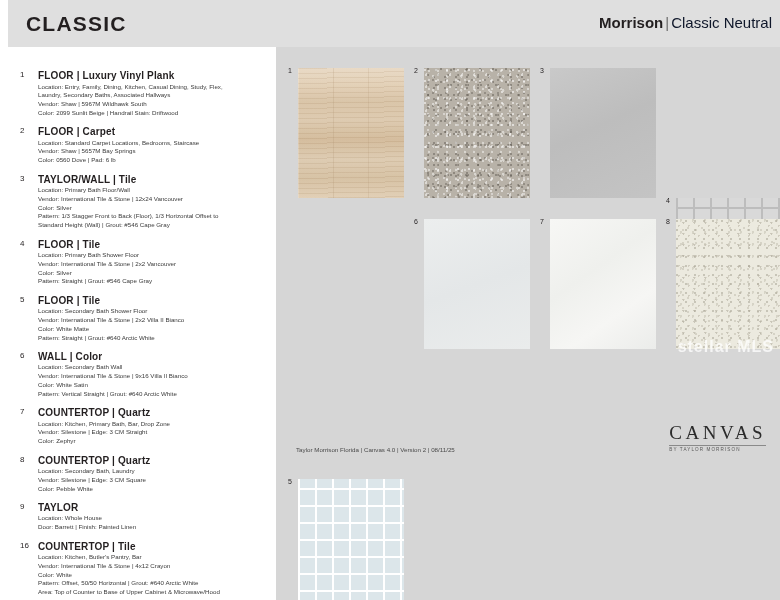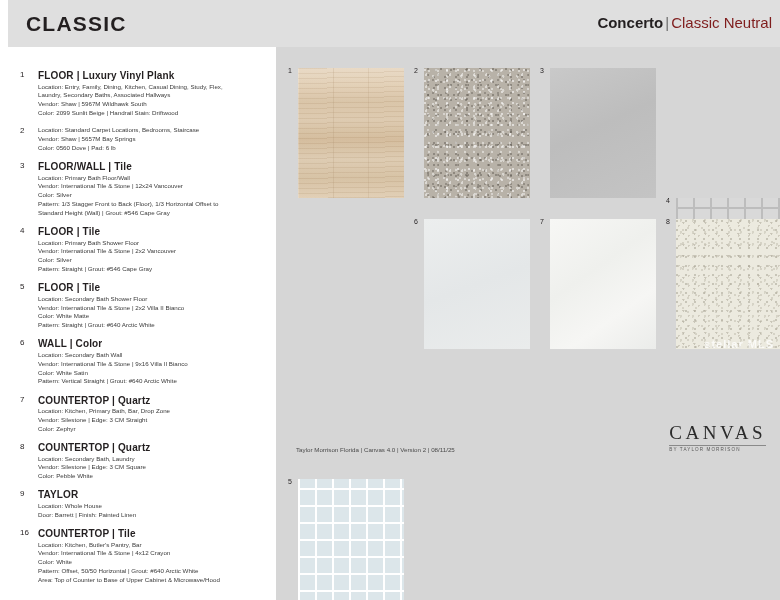--- a/index.html
+++ b/index.html
@@ -49,21 +49,21 @@
     white-space: nowrap;
   }
   .header-right .brand {
     font-weight: bold;
   }
   .header-right .sep {
     color: #6d6d6d;
     padding: 0 2px;
   }
   .header-right .sub {
-    color: #7f1d1d;
+    color: #0f172a;
   }
 
   
   .left-col {
     position: absolute;
     left: 0;
     top: 47px;
     width: 268px;
     height: 553px;
     background: #ffffff;
@@ -218,21 +218,21 @@
       radial-gradient(circle at 28% 66%, rgba(175,170,155,0.45) 0 1.0px, rgba(0,0,0,0) 1.1px),
       radial-gradient(circle at 55% 85%, rgba(190,186,172,0.50) 0 1.1px, rgba(0,0,0,0) 1.2px);
     background-size: 9px 9px, 12px 12px, 11px 11px, 14px 14px, 10px 10px, 13px 13px;
   }
 
   
   .watermark {
     position: absolute;
     right: 14px;
     top: 291px;
-    font-size: 11px;
+    font-size: 16px;
     color: rgba(255,255,255,0.75);
     letter-spacing: 1px;
     font-weight: bold;
     pointer-events: none;
   }
 
   
   .footer-note {
     position: absolute;
     left: 288px;
@@ -266,46 +266,47 @@
   }
 </style>
 </head>
 <body>
 
 <div class="page">
 
   <div class="header">
     <div class="header-title">CLASSIC</div>
     <div class="header-right">
-      <span class="brand">Concerto</span><span class="sep">|</span><span class="sub">Classic Neutral</span>
+      <span class="brand">Morrison</span><span class="sep">|</span><span class="sub">Classic Neutral</span>
     </div>
   </div>
 
   <div class="left-col">
     <div class="spec-list">
 
       <div class="spec">
         <div class="num">1</div>
         <div class="title">FLOOR | Luxury Vinyl Plank</div>
         <div class="line">Location: Entry, Family, Dining, Kitchen, Casual Dining, Study, Flex,</div>
         <div class="line">Laundry, Secondary Baths, Associated Hallways</div>
         <div class="line">Vendor: Shaw | 5967M Wildhawk South</div>
         <div class="line">Color: 2099 Sunlit Beige | Handrail Stain: Driftwood</div>
       </div>
 
       <div class="spec">
         <div class="num">2</div>
+        <div class="title">FLOOR | Carpet</div>
         <div class="line">Location: Standard Carpet Locations, Bedrooms, Staircase</div>
         <div class="line">Vendor: Shaw | 5657M Bay Springs</div>
         <div class="line">Color: 0560 Dove | Pad: 6 lb</div>
       </div>
 
       <div class="spec">
         <div class="num">3</div>
-        <div class="title">FLOOR/WALL | Tile</div>
+        <div class="title">TAYLOR/WALL | Tile</div>
         <div class="line">Location: Primary Bath Floor/Wall</div>
         <div class="line">Vendor: International Tile &amp; Stone | 12x24 Vancouver</div>
         <div class="line">Color: Silver</div>
         <div class="line">Pattern: 1/3 Stagger Front to Back (Floor), 1/3 Horizontal Offset to</div>
         <div class="line">Standard Height (Wall) | Grout: #546 Cape Gray</div>
       </div>
 
       <div class="spec">
         <div class="num">4</div>
         <div class="title">FLOOR | Tile</div>

